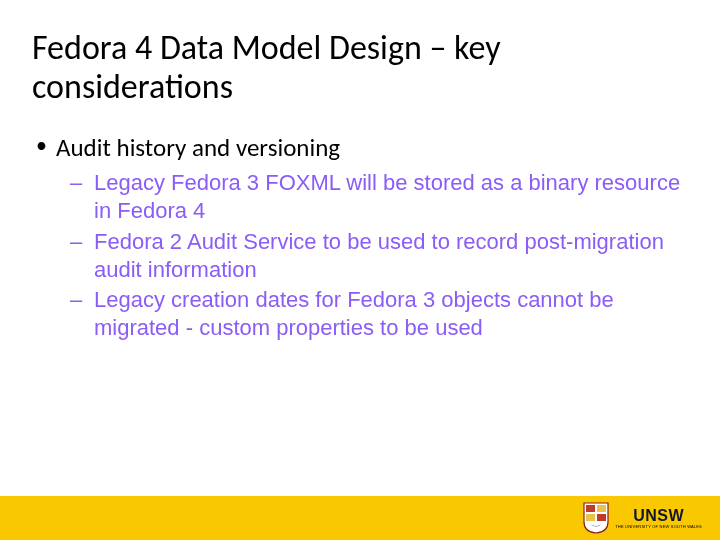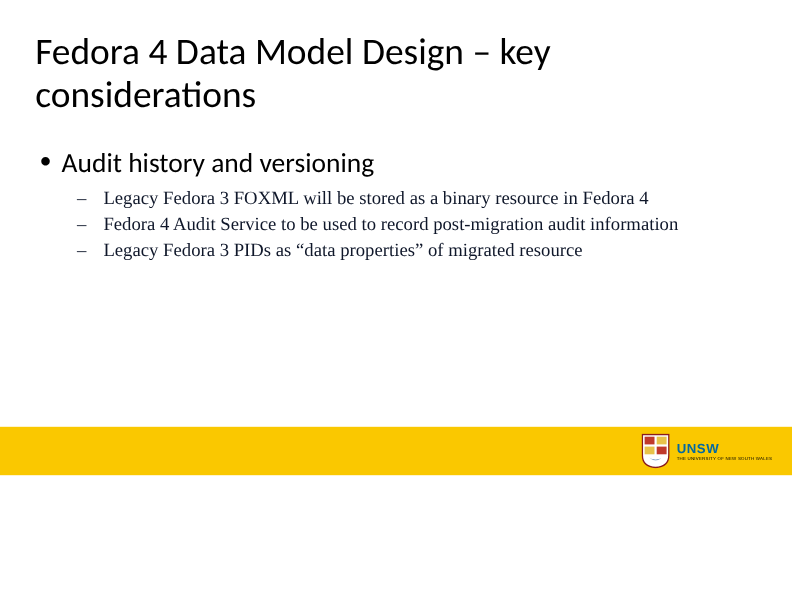--- a/index.html
+++ b/index.html
@@ -4,21 +4,21 @@
 <style>
   * { margin: 0; padding: 0; box-sizing: border-box; }
   html, body { width: 720px; height: 540px; overflow: hidden; }
   body {
     font-family: Calibri, Arial, sans-serif;
     background: #fff;
     position: relative;
   }
   .slide {
     width: 720px;
-    height: 432px;
+    height: 540px;
     position: relative;
     padding: 28px 32px 0 32px;
   }
   h1.title {
     font-size: 34px;
     font-weight: 400;
     color: #000;
     line-height: 1.15;
     margin-bottom: 26px;
   }
@@ -39,23 +39,23 @@
     left: -20px;
     top: 0;
     font-size: 22px;
   }
   ul.lvl2 {
     list-style: none;
     padding-left: 38px;
     margin-top: 6px;
   }
   ul.lvl2 > li {
-    font-size: 17px;
-    font-family: Liberation Serif, serif;
-    color: #0f172a;
+    font-size: 22px;
+    font-family: Liberation Sans, sans-serif;
+    color: #8b5cf6;
     line-height: 1.28;
     margin-bottom: 2px;
     position: relative;
   }
   ul.lvl2 > li::before {
     content: "–";
     position: absolute;
     left: -24px;
     top: 0;
   }
@@ -75,45 +75,46 @@
     align-items: center;
     gap: 6px;
   }
   .crest {
     width: 26px;
     height: 32px;
   }
   .unsw-text {
     font-family: Arial, sans-serif;
     font-weight: 700;
-    font-size: 12px;
+    font-size: 16px;
     letter-spacing: 0.5px;
-    color: #0369a1;
+    color: #0f172a;
     line-height: 1;
+    text-align: center;
   }
   .unsw-sub {
     font-family: Arial, sans-serif;
     font-size: 4px;
     color: #000;
     letter-spacing: 0.2px;
   }
 </style>
 </head>
 <body>
 
 <div class="slide">
   <h1 class="title">Fedora 4 Data Model Design – key considerations</h1>
 
   <ul class="lvl1">
     <li>
       <span>Audit history and versioning</span>
       <ul class="lvl2">
         <li>Legacy Fedora 3 FOXML will be stored as a binary resource in Fedora 4</li>
-        <li>Fedora 4 Audit Service to be used to record post-migration audit information</li>
-        <li>Legacy Fedora 3 PIDs as “data properties” of migrated resource</li>
+        <li>Fedora 2 Audit Service to be used to record post-migration audit information</li>
+        <li>Legacy creation dates for Fedora 3 objects cannot be migrated - custom properties to be used</li>
       </ul>
     </li>
   </ul>
 
   <div class="footer-bar"></div>
 
   <div class="logo-wrap">
     <svg class="crest" viewBox="0 0 26 32">
       <path d="M1 1 H25 V20 Q25 30 13 31 Q1 30 1 20 Z" fill="#fff" stroke="#8a1d1d" stroke-width="1.2"></path>
       <rect x="3" y="3" width="9" height="7" fill="#c0392b"></rect>

